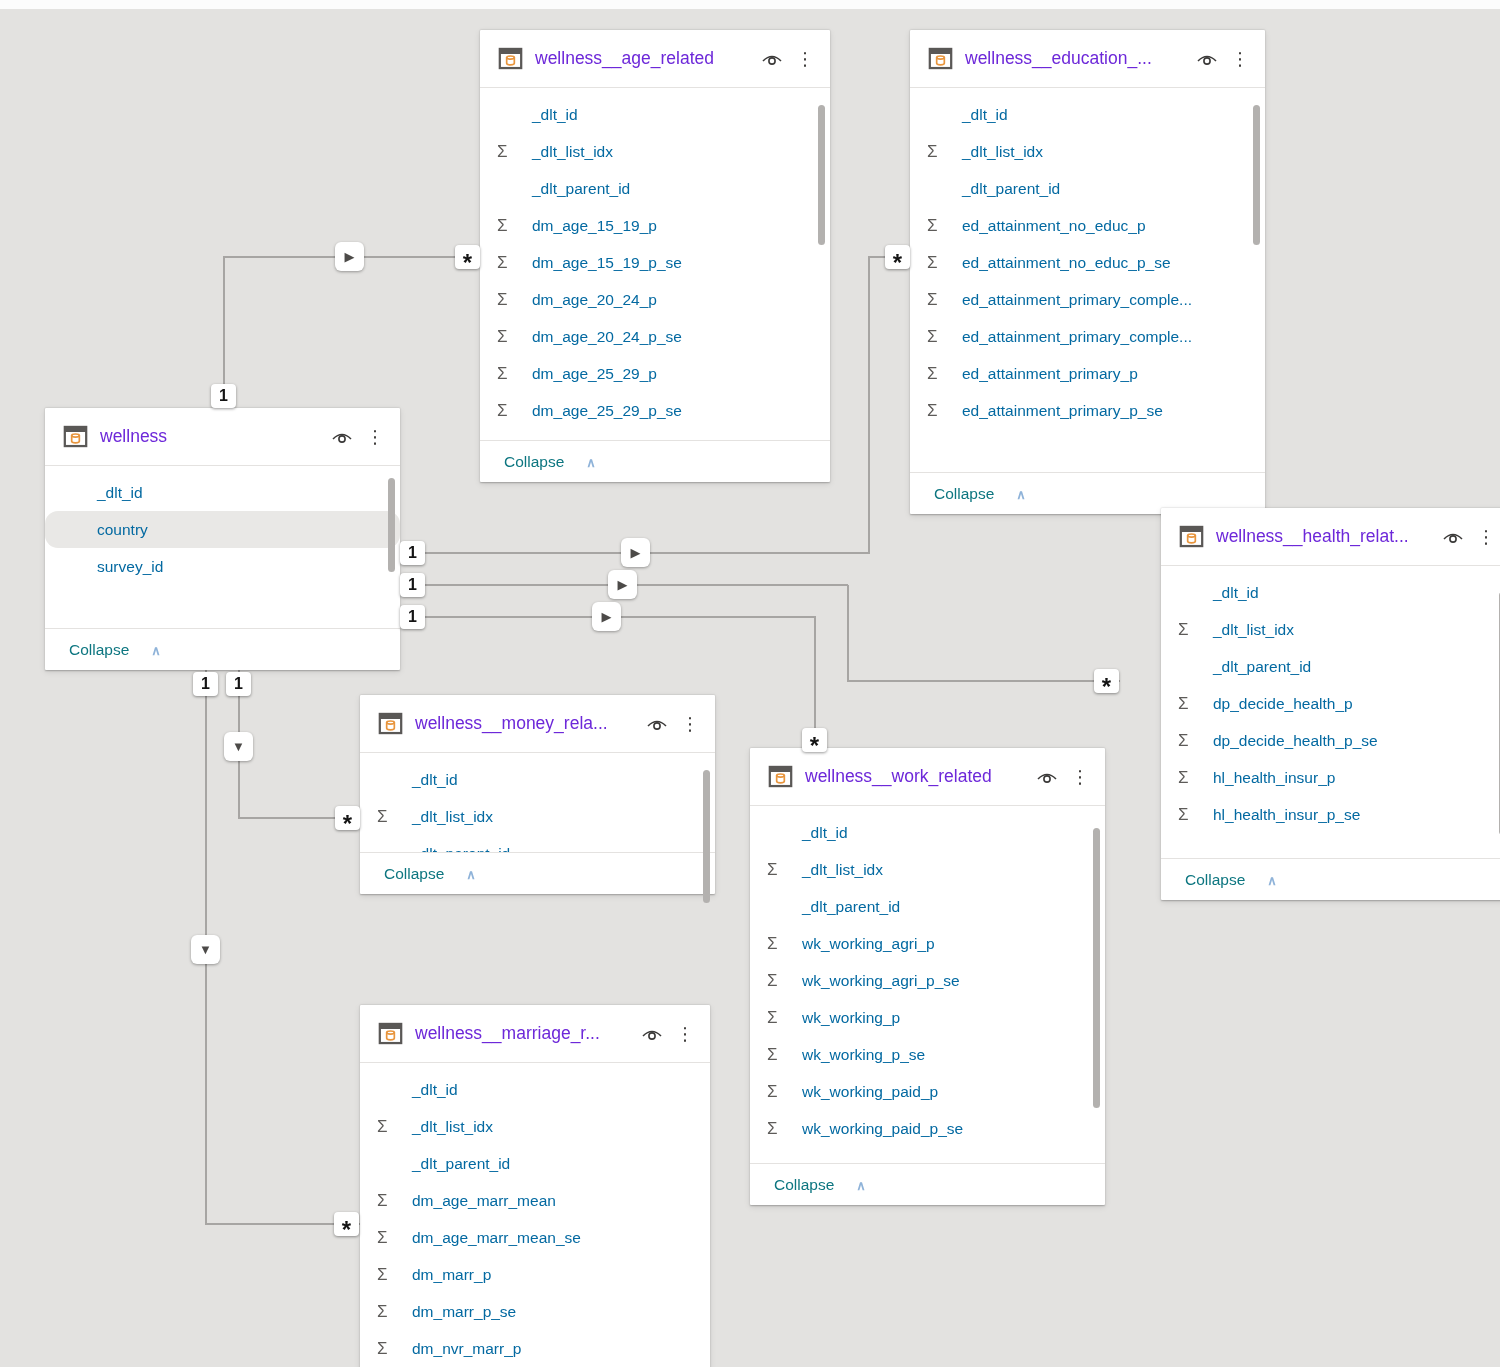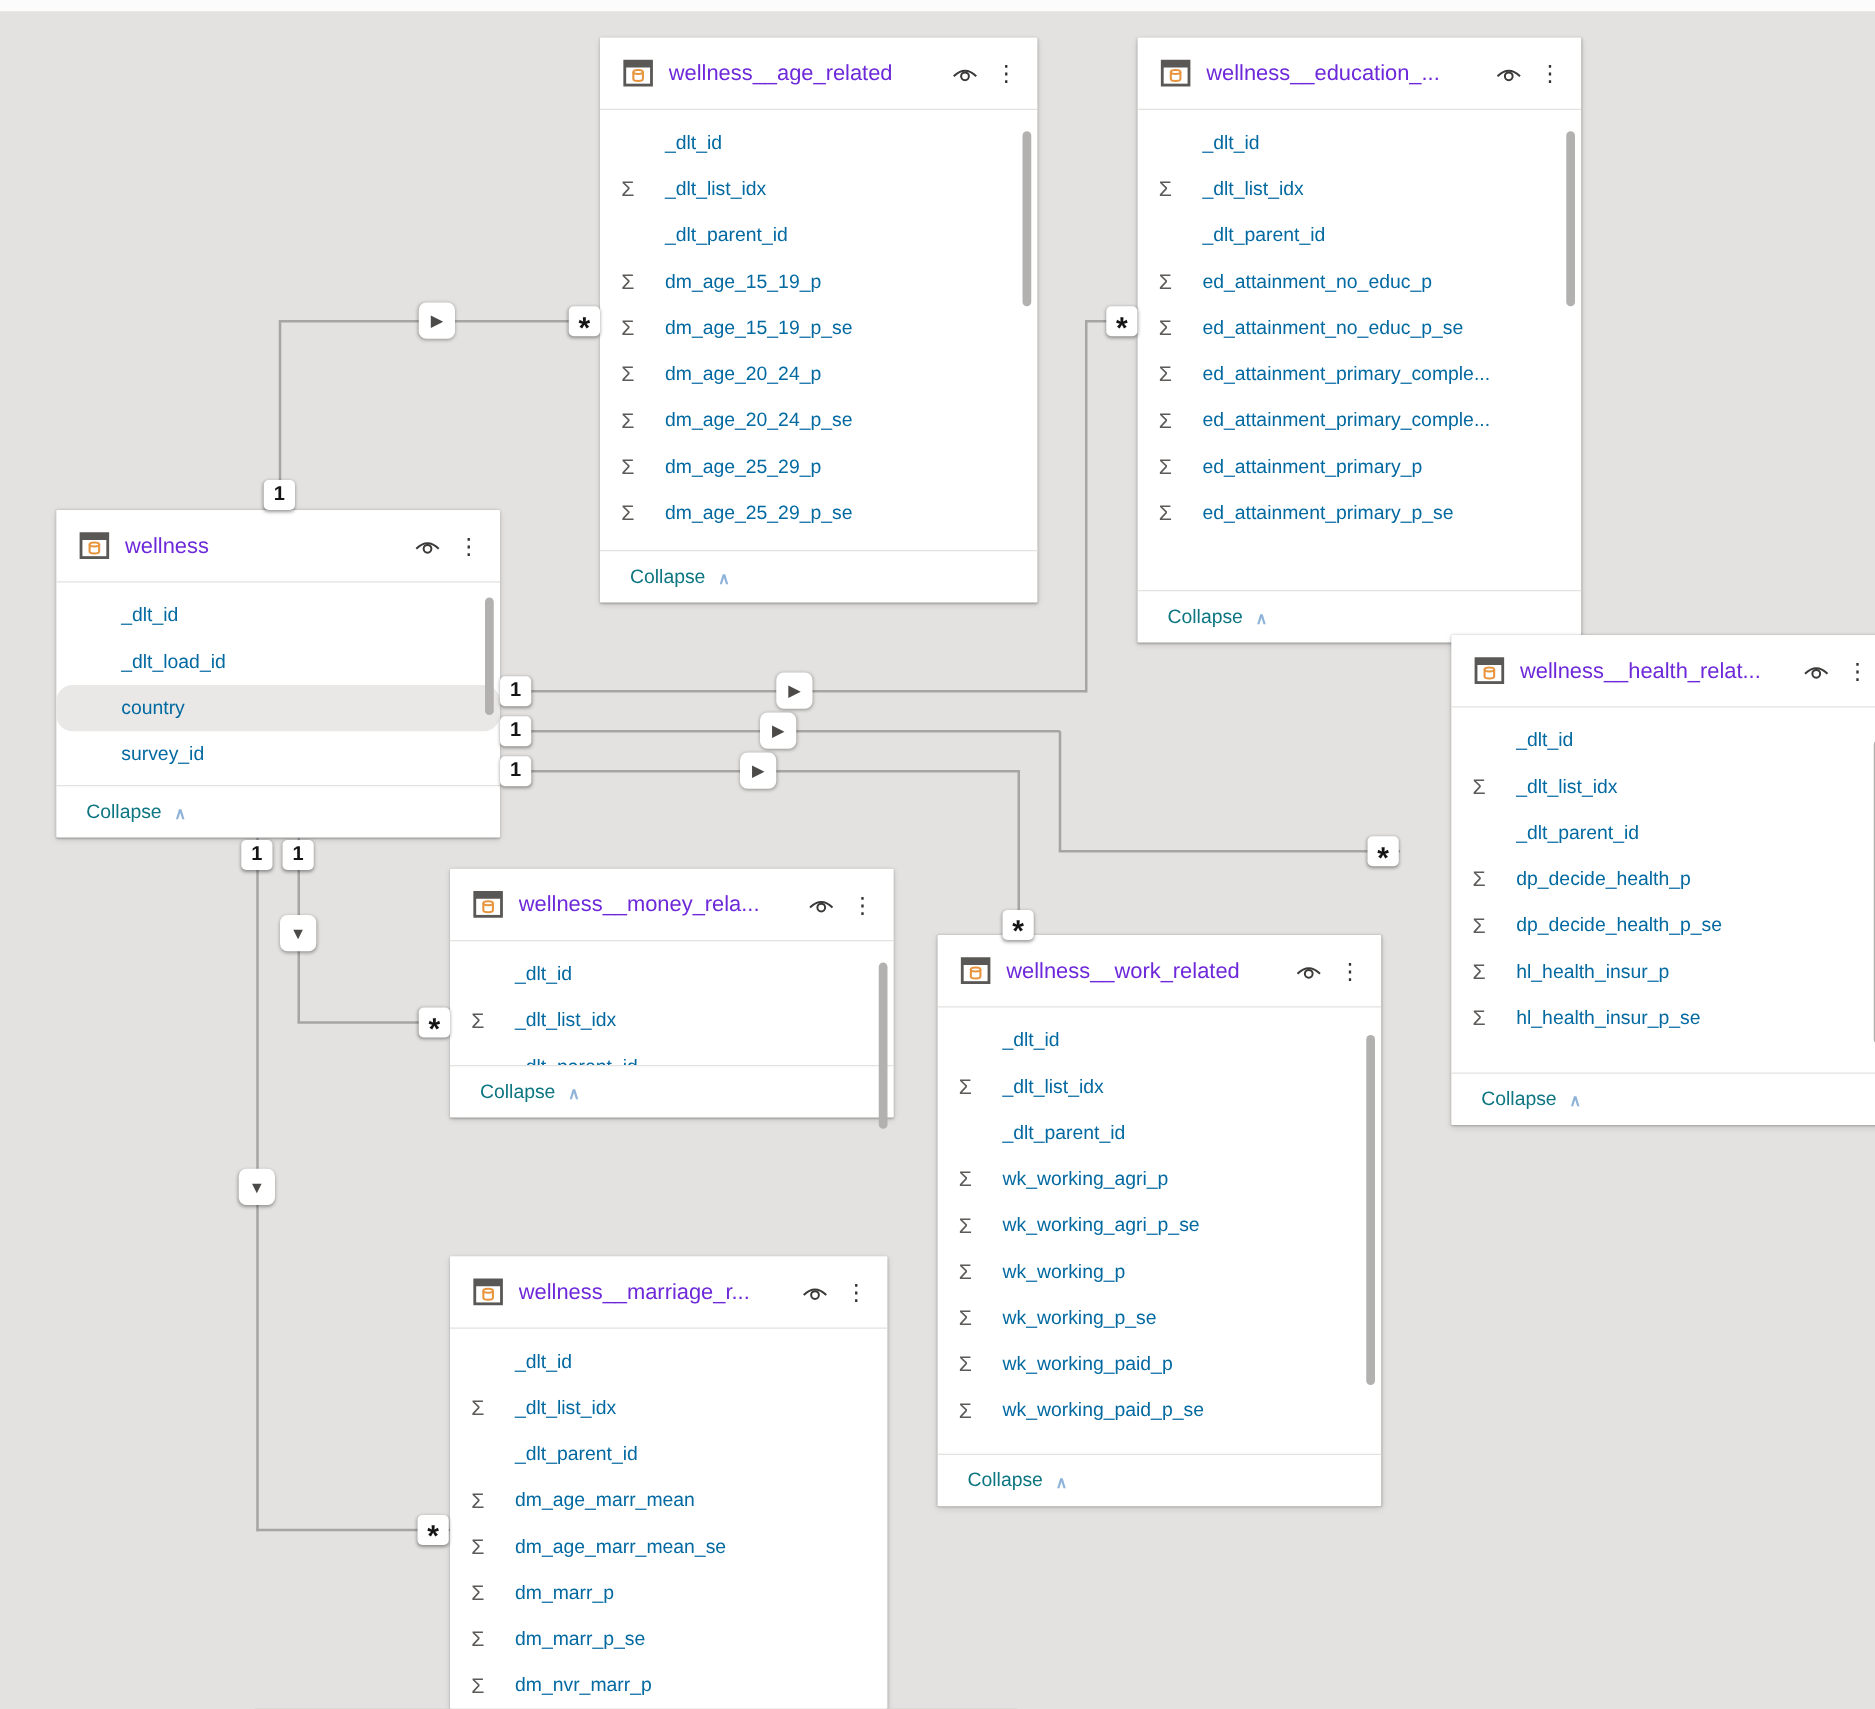--- a/index.html
+++ b/index.html
@@ -28,21 +28,21 @@
   }
   .eye-icon { margin-right:13px; flex:0 0 auto; display:flex; }
   .dots-icon { flex:0 0 auto; font-size:18px; color:#33312f; line-height:1; padding-right:2px; }
   .fields { flex:1 1 auto; overflow:hidden; padding-top:8px; }
   .field-row { height:37px; display:flex; align-items:center; padding-left:17px; }
   .field-row.highlight { background:#e9e8e6;border-radius:13px; }
   .sigma { width:35px; flex:0 0 auto; font-size:17px; color:#5d5b59; }
   .fname { font-size:15.5px; color:#0369a1; white-space:nowrap; }
   .card-footer {
     flex:0 0 auto; height:42px; border-top:1px solid #e4e2e0;
-    display:flex; align-items:center; padding-left:24px; gap:10px;
+    display:flex; align-items:center; padding-left:24px; gap:22px;
   }
   .collapse-label { font-size:15.5px; color:#0d7680; }
   .collapse-chevron { font-size:13px; color:#8fb3d9; font-weight:bold; transform:translateY(1px); }
   .scrollbar { position:absolute; width:7px; right:5px; border-radius:4px; background:#b3b1af; z-index:5; }
 
   
   .rel-line { position:absolute; background:#a7a5a3; z-index:1; }
   .rel-line.h { height:1.6px; }
   .rel-line.v { width:1.6px; }
   .badge {
@@ -103,24 +103,20 @@
             <circle cx="11" cy="10" r="3.1" stroke="#3b3a39" fill="none" stroke-width="1.6"></circle>
           </svg>
       </span>
       <span class="dots-icon">⋮</span>
     </div>
     <div class="fields">
         <div class="field-row">
           <span class="sigma"></span>
           <span class="fname">_dlt_id</span>
         </div>
-        <div class="field-row">
-          <span class="sigma"></span>
-          <span class="fname">_dlt_load_id</span>
-        </div>
         <div class="field-row highlight">
           <span class="sigma"></span>
           <span class="fname">country</span>
         </div>
         <div class="field-row">
           <span class="sigma"></span>
           <span class="fname">survey_id</span>
         </div>
       </div>
     <div class="scrollbar" style="top:70px;height:94px;"></div>

